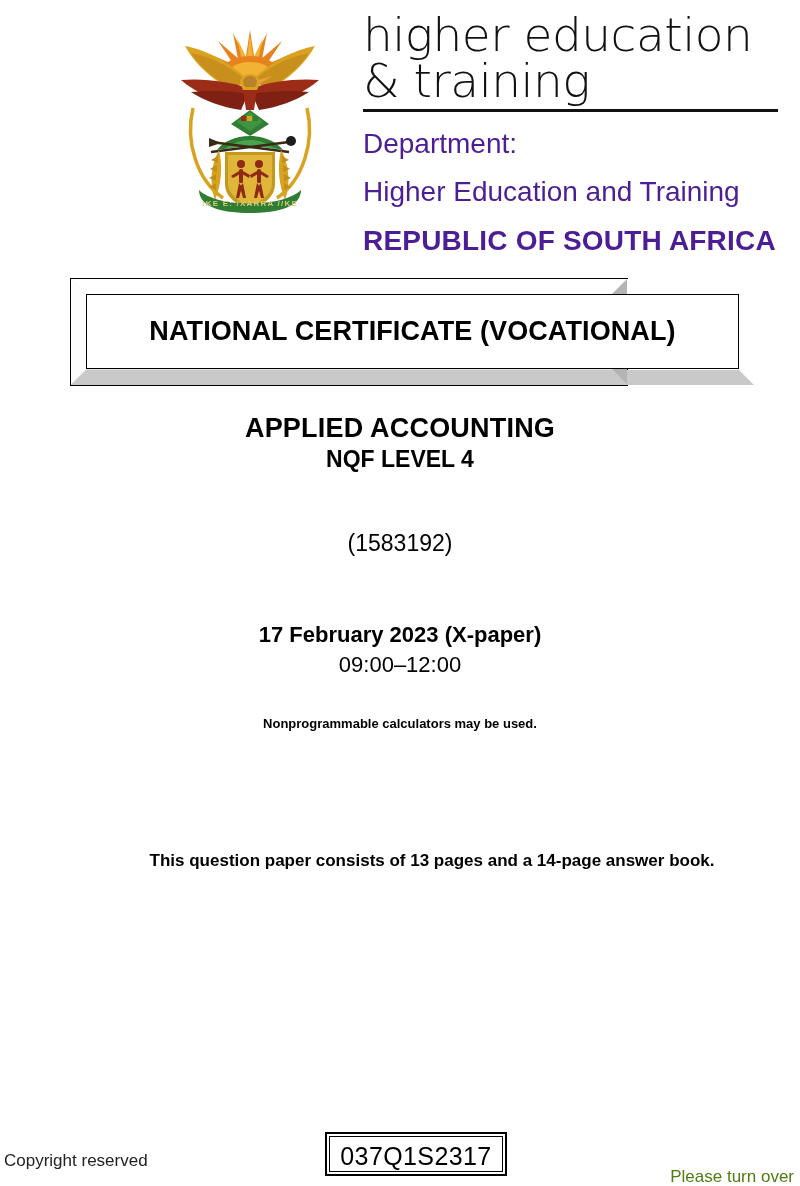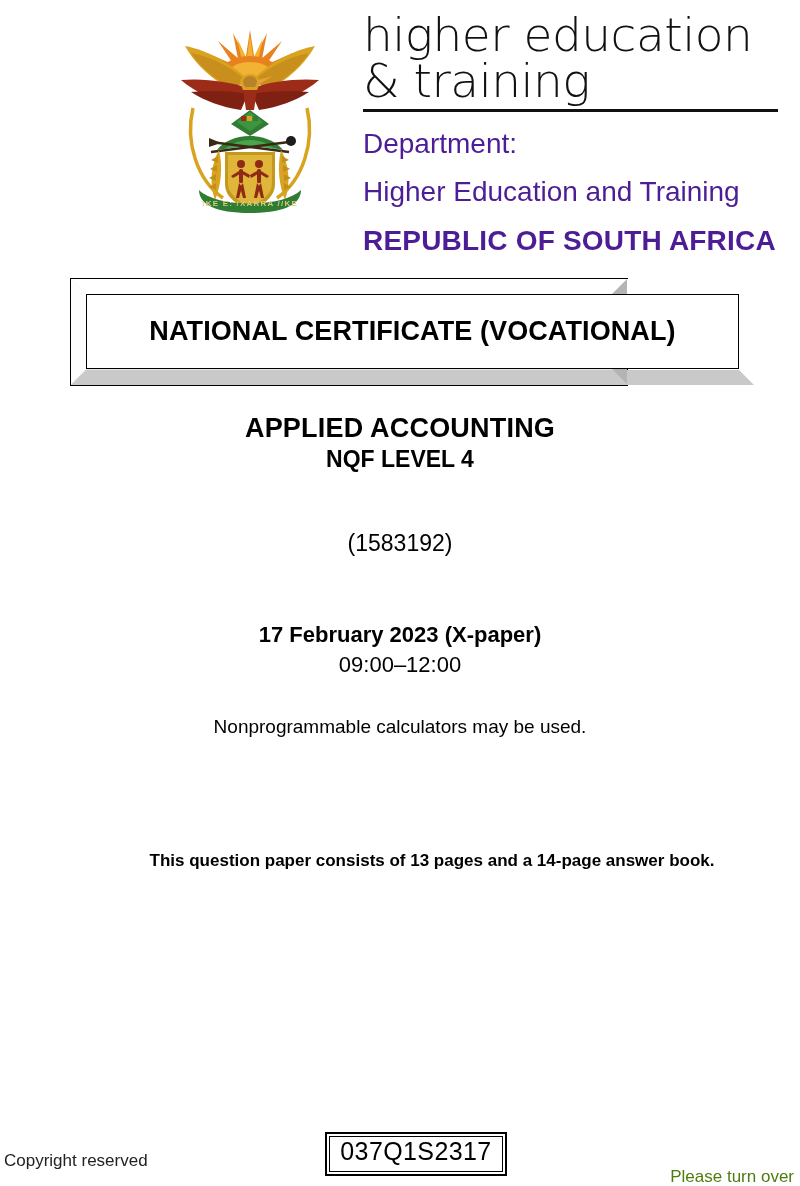--- a/index.html
+++ b/index.html
@@ -166,22 +166,22 @@
     line-height: 1.35;
   }
   .exam-time {
     font-size: 22px;
     font-weight: normal;
     line-height: 1.35;
   }
 
   .calc-block { top: 716px; }
   .calc-note {
-    font-size: 19px;
-    font-weight: normal;
+    font-size: 13px;
+    font-weight: bold;
   }
 
   .pages-block { top: 851px; padding-left: 32px; }
   .pages-note {
     font-size: 17px;
     font-weight: bold;
   }
 
   
   .footer-copyright {
@@ -210,21 +210,21 @@
     background: #ffffff;
     box-sizing: border-box;
     padding: 2px;
   }
   .paper-code-inner {
     width: 100%;
     height: 100%;
     border: 1.5px solid #000000;
     box-sizing: border-box;
     display: flex;
-    align-items: flex-start;
+    align-items: flex-end;
     justify-content: center;
   }
   .paper-code-text {
     font-size: 25px;
     font-weight: normal;
     letter-spacing: 0.4px;
   }
 </style>
 </head>
 <body>

